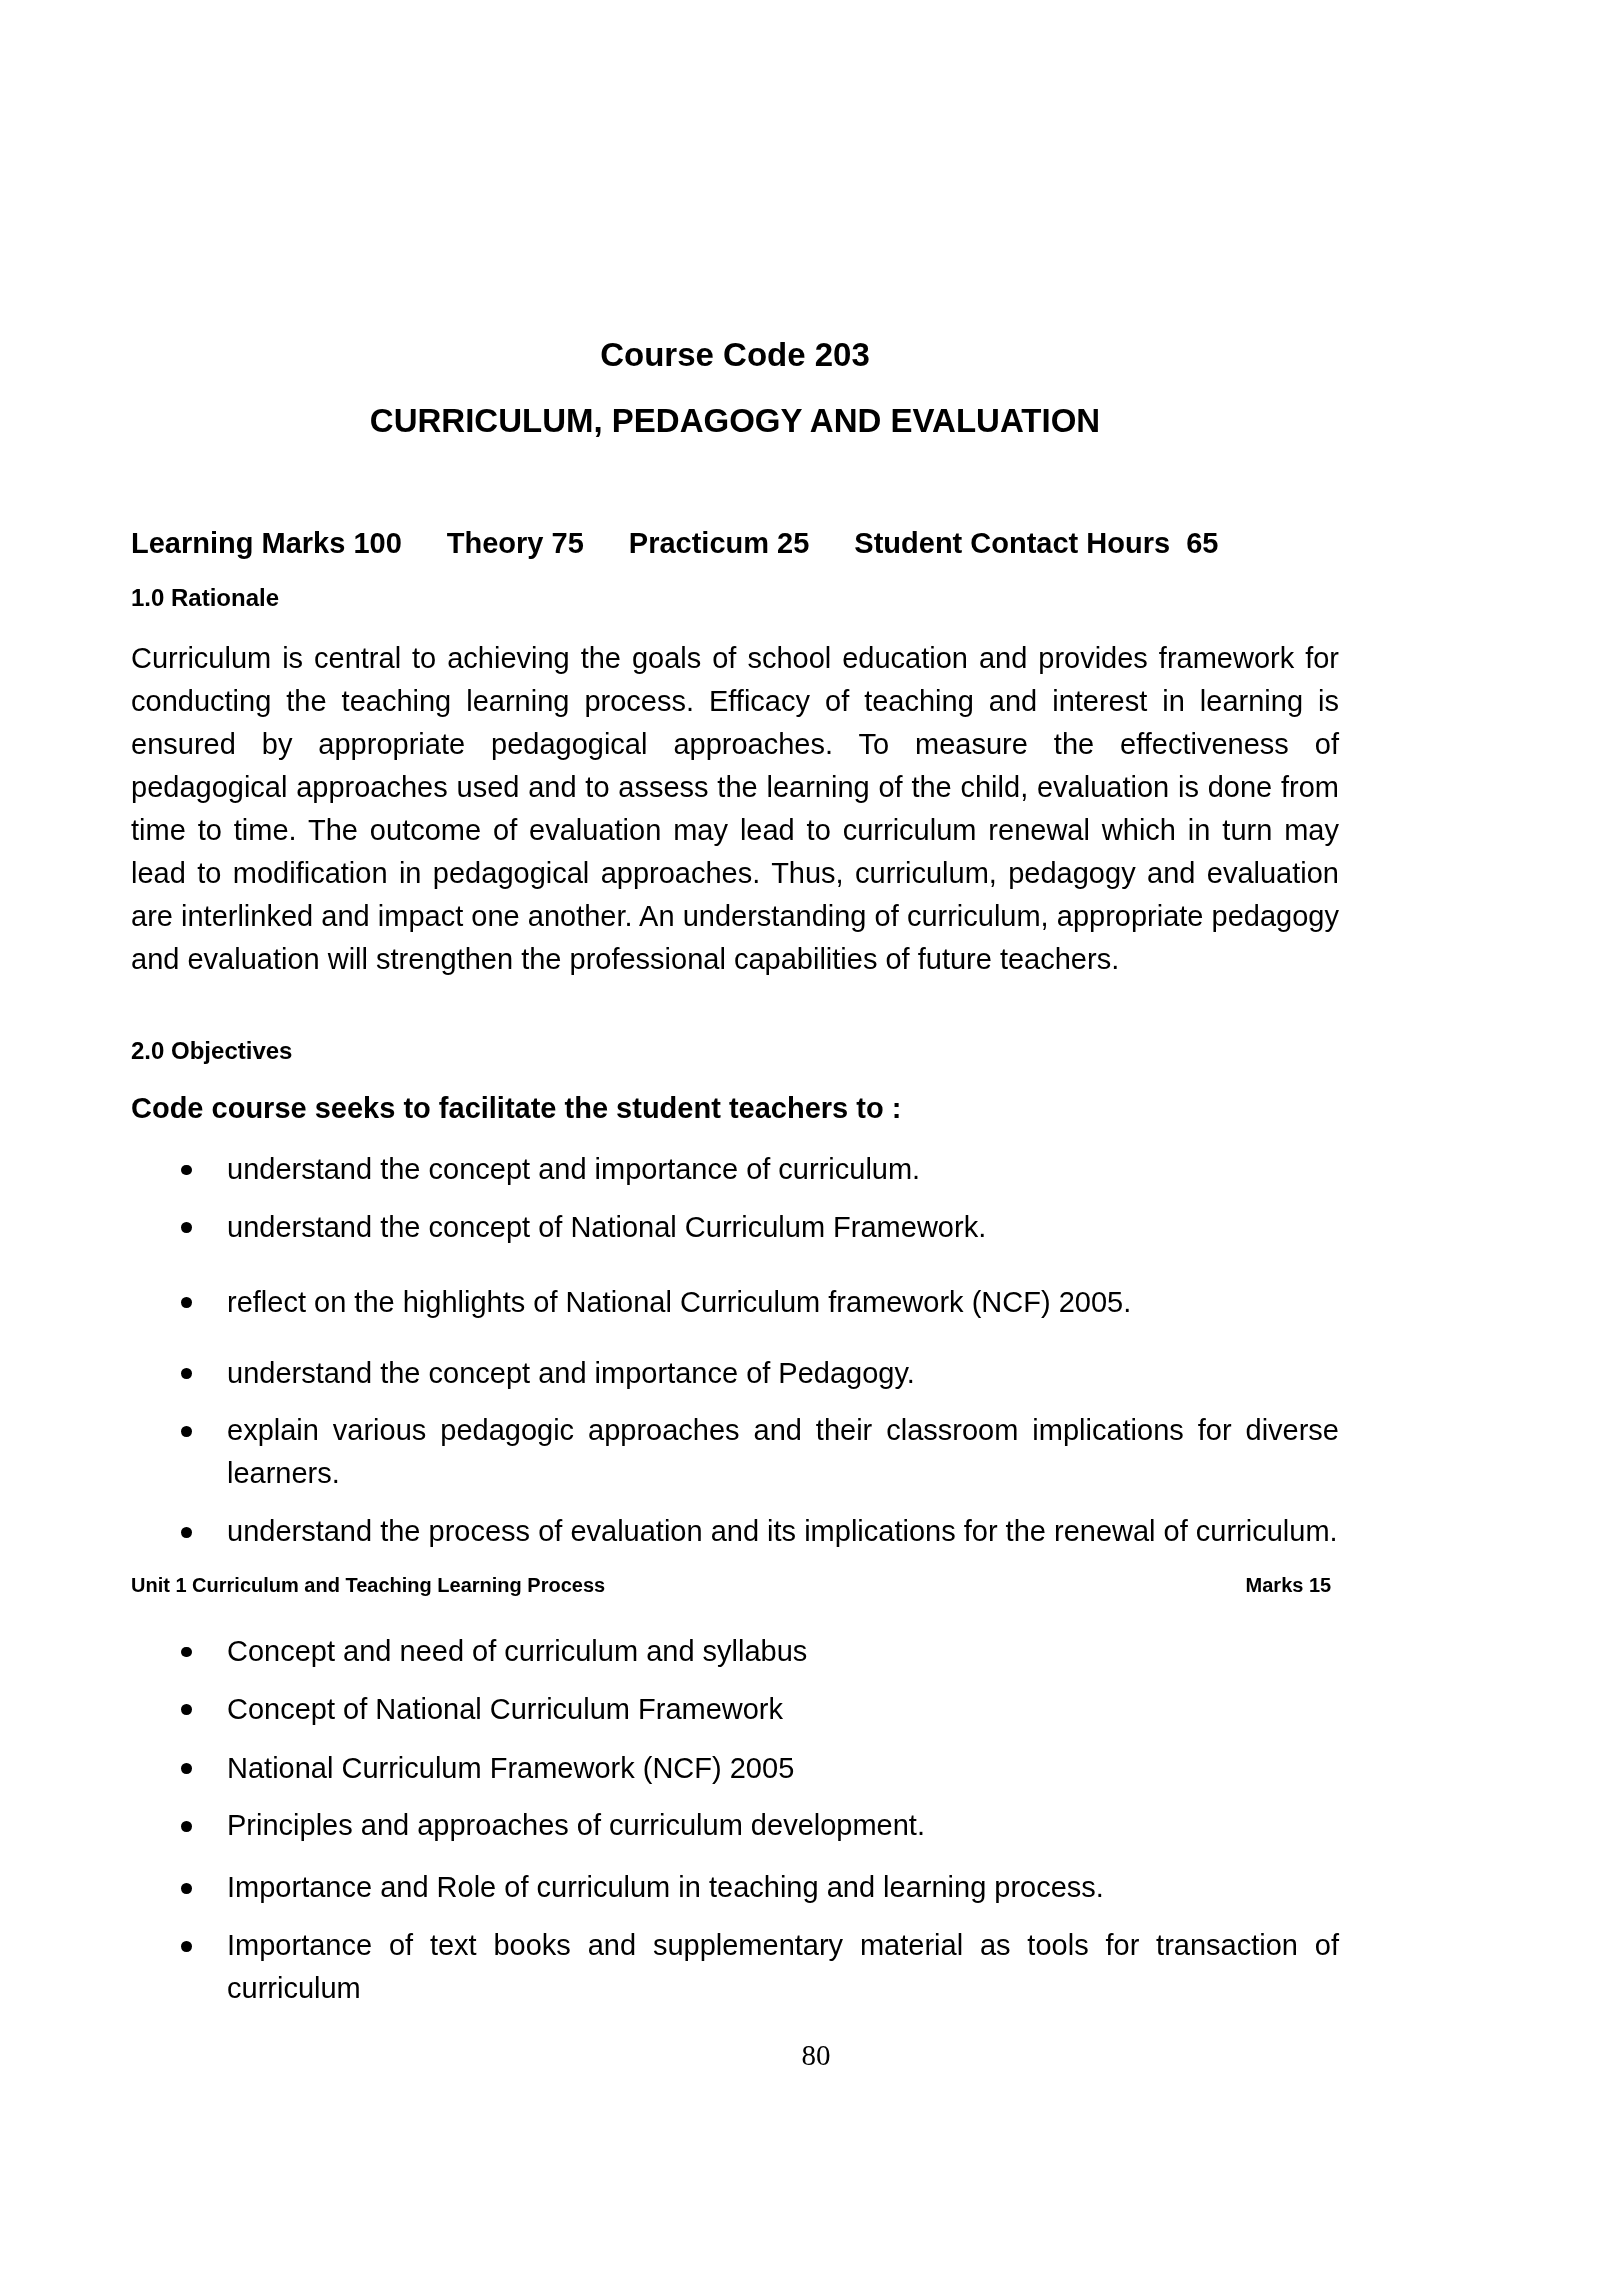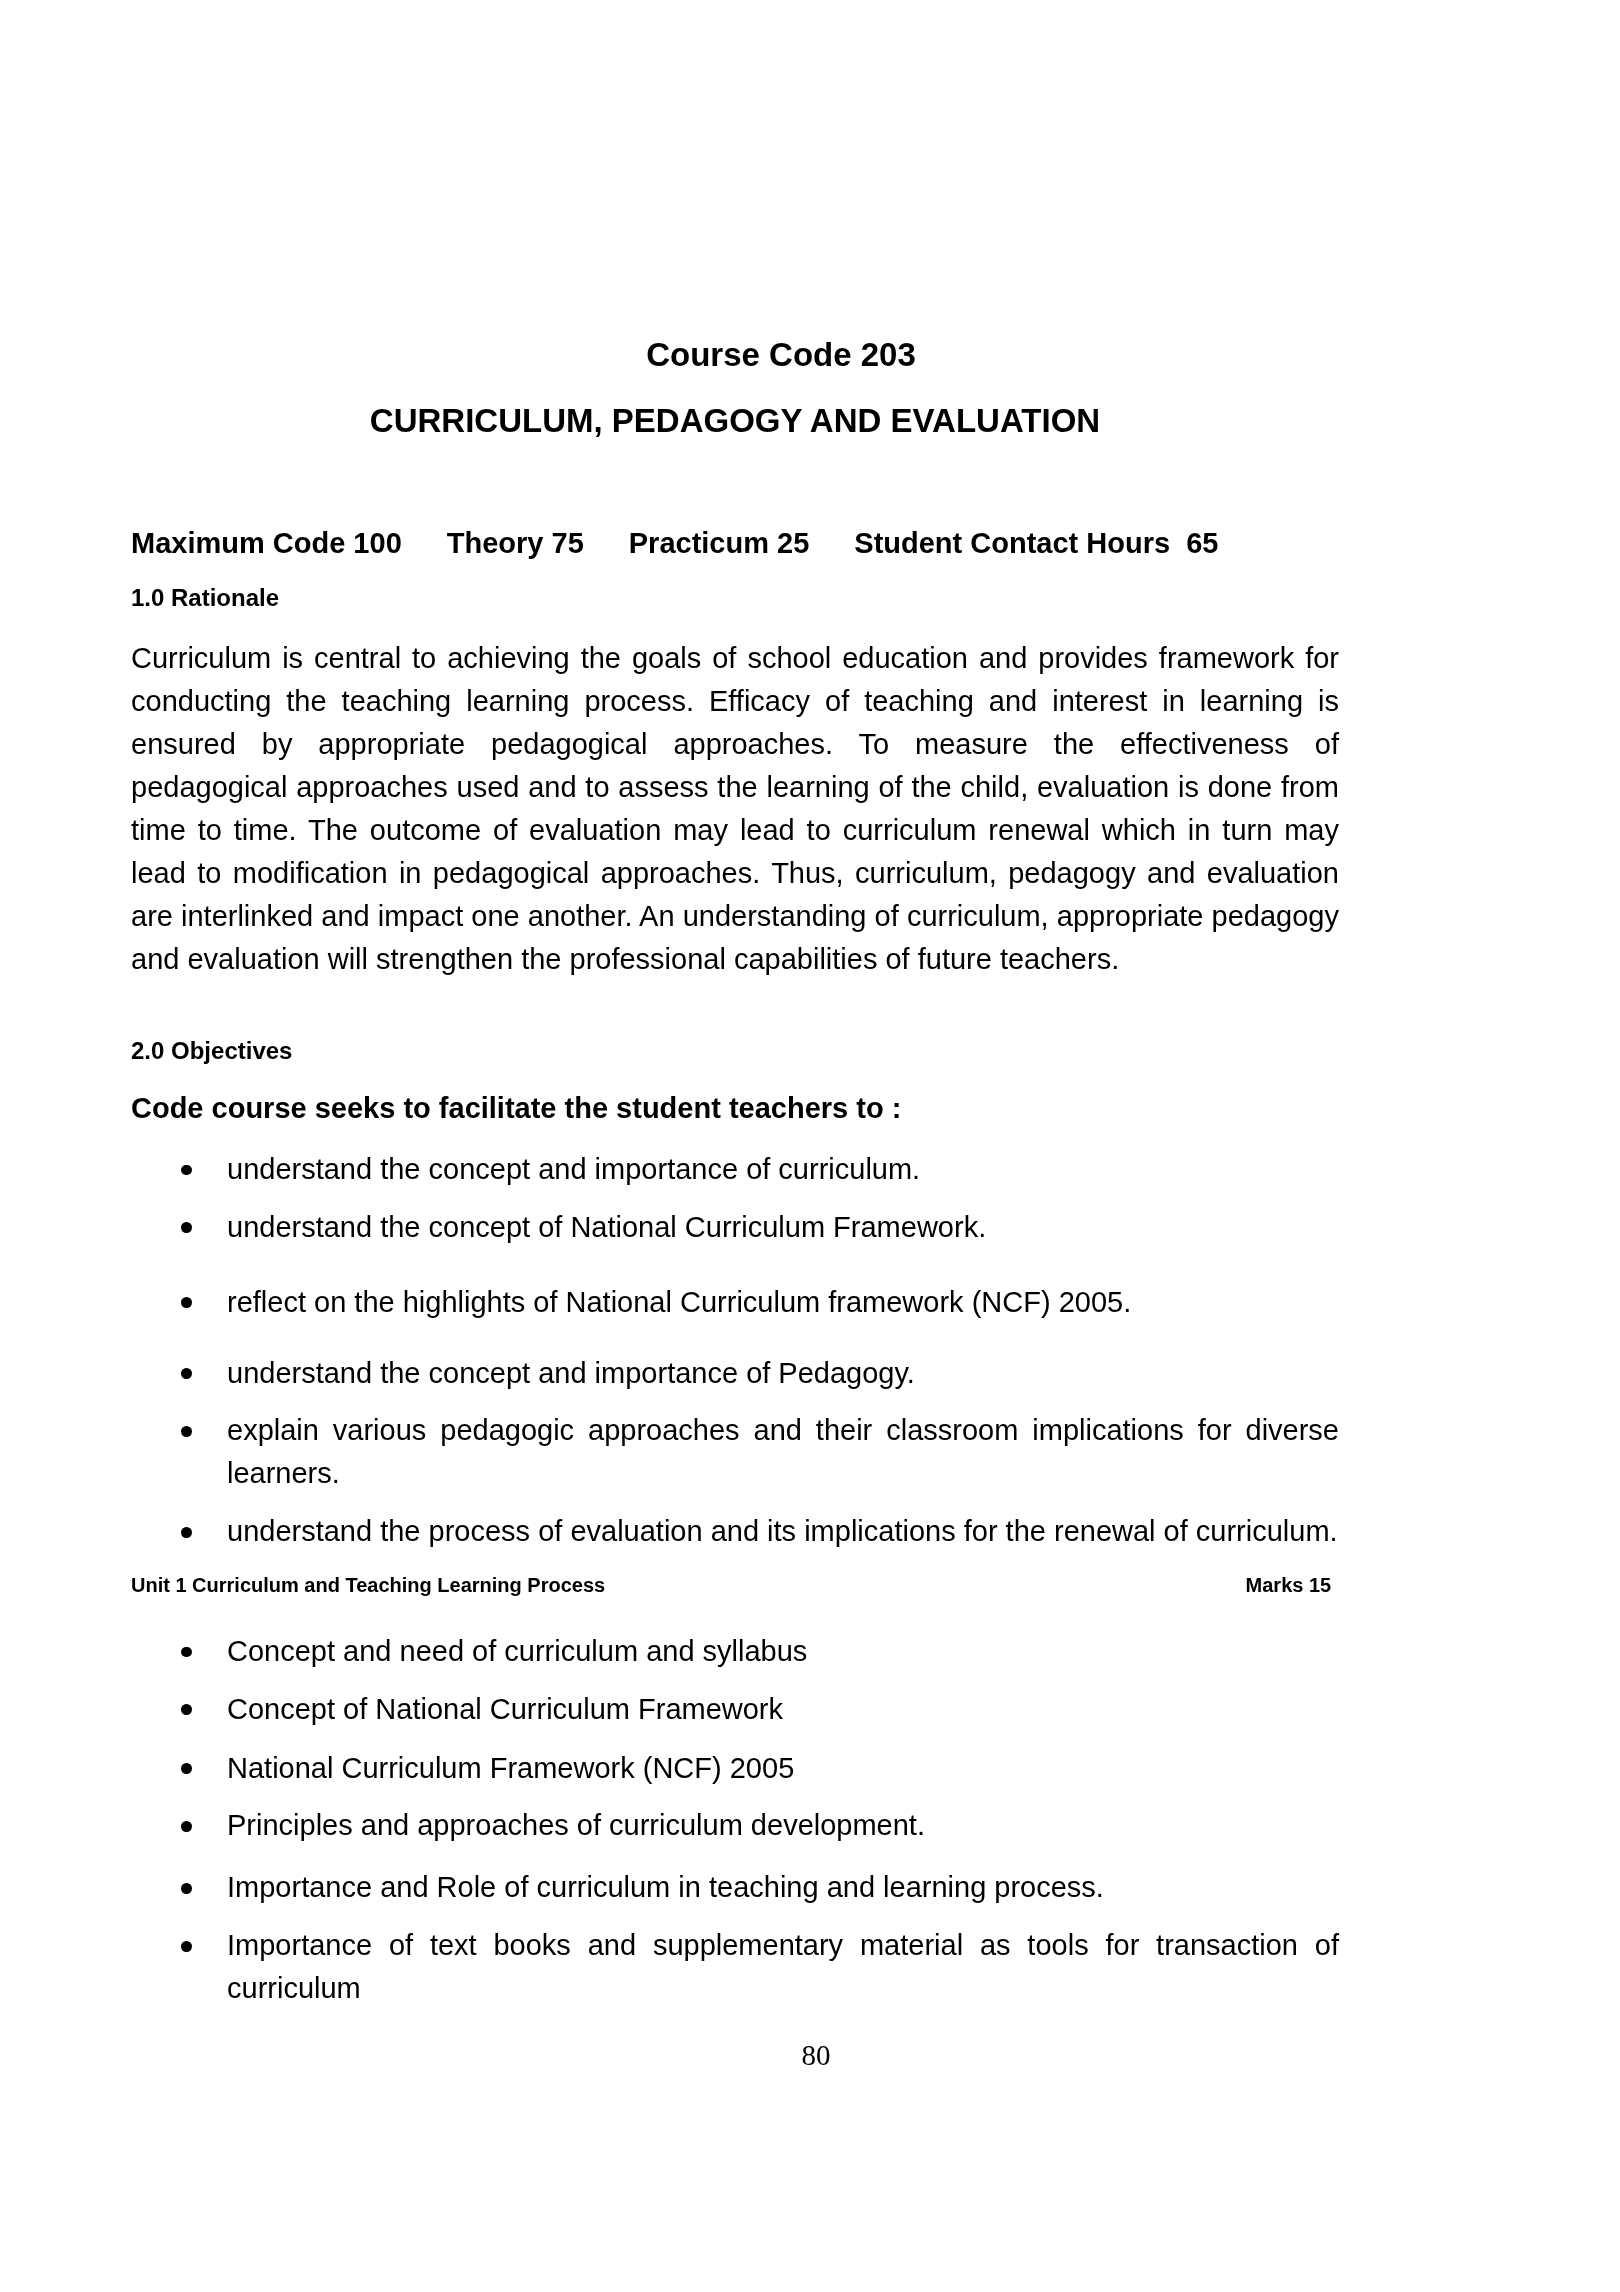--- a/index.html
+++ b/index.html
@@ -1,18 +1,18 @@
 <!DOCTYPE html>
 <html><head>
   <meta charset="utf-8">
   <style>
     html, body { margin: 0; padding: 0; background: #ffffff; }
     body { width: 1620px; height: 2293px; position: relative; color: #000; font-family: "Liberation Sans", sans-serif; }
     .page { position: absolute; left: 0; top: 0; width: 1620px; height: 2293px; }
-    .title1 { position: absolute; top: 336px; left: 0; width: 1470px; text-align: center; font-weight: bold; font-size: 33px; padding-left: 46px; }
+    .title1 { position: absolute; top: 336px; left: 0; width: 1470px; text-align: center; font-weight: bold; font-size: 33px; }
     .title2 { position: absolute; top: 402px; left: 0; width: 1470px; text-align: center; font-weight: bold; font-size: 33px; }
     .marks-line { position: absolute; top: 527px; left: 131px; width: 1215px; font-weight: bold; font-size: 29px; white-space: pre; }
     .marks-line span { margin-right: 45px; }
     .sec-head { position: absolute; left: 131px; font-weight: bold; font-size: 24px; }
     .para { position: absolute; left: 131px; width: 1208px; font-size: 29px; line-height: 43px; text-align: justify; text-align-last: left; }
     .lead { position: absolute; left: 131px; font-weight: bold; font-size: 29px; }
     ul.bullets { position: absolute; left: 131px; width: 1208px; margin: 0; padding: 0; list-style: none; font-size: 29px; }
     ul.bullets li { position: relative; padding-left: 96px; line-height: 43px; text-align: justify; text-align-last: left; }
     ul.bullets li .dot { position: absolute; left: 50px; top: 16.7px; width: 10.8px; height: 10.8px; border-radius: 50%; background: #000; }
     .unit-head { position: absolute; top: 1574px; left: 131px; width: 1208px; font-weight: bold; font-size: 20px; }
@@ -20,21 +20,21 @@
     .page-num { position: absolute; top: 2039px; left: 0; width: 1632px; text-align: center; font-family: "Liberation Serif", serif; font-size: 29px; }
   </style>
 </head>
 <body>
 
 <div class="page">
 
   <div class="title1">Course Code 203</div>
   <div class="title2">CURRICULUM, PEDAGOGY AND EVALUATION</div>
 
-  <div class="marks-line"><span>Maximum Code 100</span><span>Theory 75</span><span>Practicum 25</span><span style="margin-right:0">Student Contact Hours  65</span></div>
+  <div class="marks-line"><span>Learning Marks 100</span><span>Theory 75</span><span>Practicum 25</span><span style="margin-right:0">Student Contact Hours  65</span></div>
 
   <div class="sec-head" style="top:584px;">1.0   Rationale</div>
   <div class="para" style="top:637px;">Curriculum is central to achieving the goals of school education and provides framework for conducting the teaching learning process. Efficacy of teaching and interest in learning is ensured by appropriate pedagogical approaches. To measure the effectiveness of pedagogical approaches used and to assess the learning of the child, evaluation is done from time to time. The outcome of evaluation may lead to curriculum renewal which in turn may lead to modification in pedagogical approaches. Thus, curriculum, pedagogy and evaluation are interlinked and impact one another.  An understanding of curriculum, appropriate pedagogy and evaluation will strengthen the professional capabilities of future teachers.</div>
 
   <div class="sec-head" style="top:1037px;">2.0   Objectives</div>
   <div class="lead" style="top:1092px;">Code course seeks to facilitate the student teachers to :</div>
 
   <ul class="bullets" style="top:1148px;">
     <li style="margin-bottom:14.7px;"><span class="dot"></span><span>understand the concept and importance of curriculum.</span></li>
     <li style="margin-bottom:32px;"><span class="dot"></span><span>understand the concept of National Curriculum Framework.</span></li>

